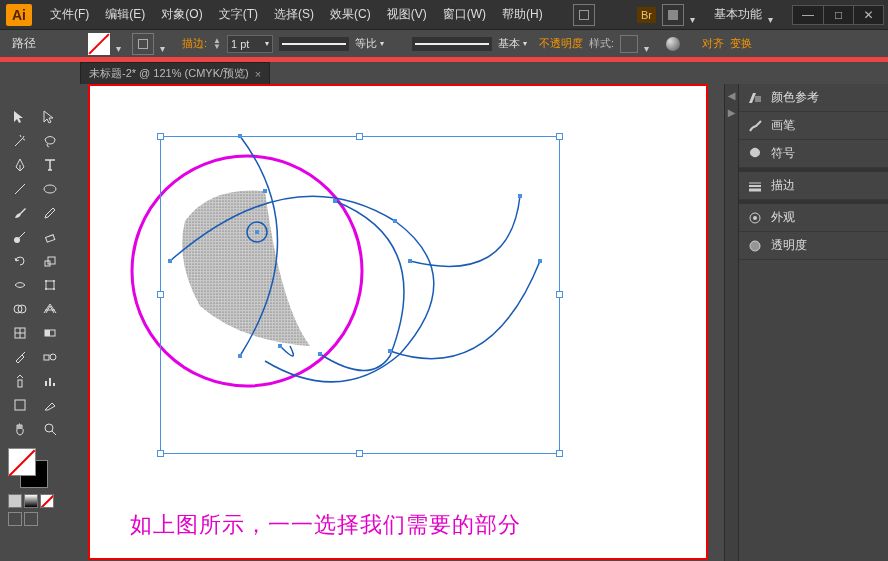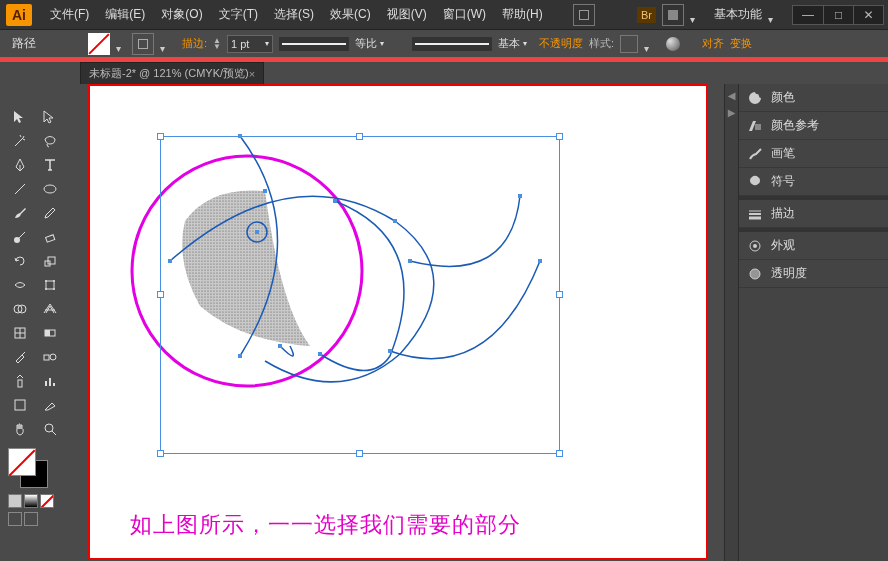--- a/index.html
+++ b/index.html
@@ -23,21 +23,21 @@
 .sw-inner { width:10px; height:10px; border:1px solid #aaa; }
 .lbl { font-size:11px; color:#f79500; }
 .lbl-grey { font-size:11px; color:#bbb; }
 .ptbox { width:46px; height:18px; background:#3a3a3a; border:1px solid #666; display:flex; align-items:center; color:#ddd; font-size:11px; padding:0 3px; justify-content:space-between; }
 .arrows { display:flex; flex-direction:column; line-height:6px; font-size:8px; color:#bbb; }
 .strokebar { width:70px; height:14px; background:#333; display:flex; align-items:center; }
 .strokebar .line { flex:1; height:2px; background:#eee; margin:0 3px; }
 .lbl-sel { font-size:11px; color:#ddd; display:flex; align-items:center; gap:3px; }
 .body-row { display:flex; height:499px; }
 .tabs { height:22px; background:#4a4a4a; display:flex; align-items:flex-end; padding-left:80px; }
-.tab { background:#303030; color:#bbb; font-size:11px; padding:3px 8px; display:flex; align-items:center; border:1px solid #222; border-bottom:none;margin-top:20px; }
+.tab { background:#303030; color:#bbb; font-size:11px; padding:3px 8px; display:flex; align-items:center; gap:6px; border:1px solid #222; border-bottom:none;margin-top:20px; }
 .tab .x { font-size:11px; color:#999; }
 .toolbox { width:70px; background:#4a4a4a; padding-top:20px; }
 .toolgrid { display:grid; grid-template-columns:28px 28px; gap:2px; padding:2px 6px; }
 .tool { width:28px; height:22px; background:#4a4a4a; display:flex; align-items:center; justify-content:center; color:#ccc; position:relative; cursor:default; }
 .tool svg { width:16px; height:16px; }
 .colortools { padding:6px 8px; }
 .bigswatch { width:40px; height:40px; position:relative; }
 .bigswatch .front { position:absolute; width:28px; height:28px; background:#fff; border:1px solid #888; left:0; top:0; }
 .bigswatch .front::after { content:""; position:absolute; width:2px; height:36px; background:#e00; left:12px; top:-4px; transform:rotate(45deg); }
 .bigswatch .back { position:absolute; width:28px; height:28px; background:#000; border:1px solid #888; right:0; bottom:0; }
@@ -367,28 +367,20 @@
 
   <div class="vstrip">
       <span>◀</span>
       <span>▶</span>
     </div>
 
   <div class="sidebar">
     <div class="panel-head">
       <div class="panel-icon">
           <svg width="16" height="16" viewBox="0 0 16 16">
-            <path d="M8 2 A6 6 0 1 0 14 8 Q12 8 12 6 Q12 4 10 4 Q8 4 8 2" fill="#ccc"></path>
-          </svg>
-        </div>
-      <span>颜色</span>
-    </div>
-    <div class="panel-head">
-      <div class="panel-icon">
-          <svg width="16" height="16" viewBox="0 0 16 16">
             <path d="M2 13 L6 3 L9 3 L5 13 Z" fill="#ccc"></path>
             <rect x="8" y="6" width="6" height="6" fill="#888"></rect>
           </svg>
         </div>
       <span>颜色参考</span>
     </div>
     <div class="panel-head">
       <div class="panel-icon">
           <svg width="16" height="16" viewBox="0 0 16 16">
             <path d="M3 13 Q5 9 9 8 L14 3" stroke="#ccc" fill="none" stroke-width="2"></path>

